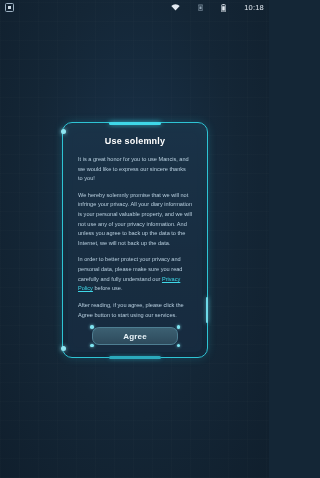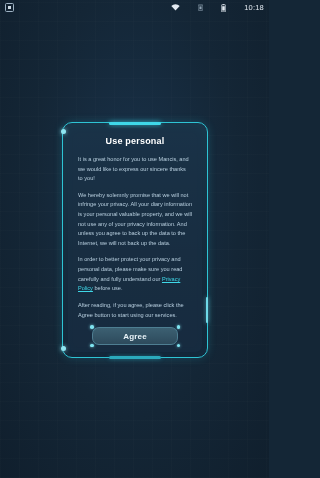--- a/index.html
+++ b/index.html
@@ -123,21 +123,21 @@
   </div>
 
   <div id="dialog">
     <span class="notch-top"></span>
     <span class="notch-bottom"></span>
     <span class="corner-tick ct-tl"></span>
     <span class="corner-tick ct-bl"></span>
     <span class="edge-glow-r"></span>
 
     <div id="dialog-inner">
-      <div class="dlg-title">Use personal</div>
+      <div class="dlg-title">Use solemnly</div>
 
       <p class="dlg-para">It is a great honor for you to use Mancis, and we would like to express our sincere thanks to you!</p>
       <p class="dlg-para">We hereby solemnly promise that we will not infringe your privacy. All your diary information is your personal valuable property, and we will not use any of your privacy information. And unless you agree to back up the data to the Internet, we will not back up the data.</p>
 
       <p class="dlg-para"><span>In order to better protect your privacy and personal data, please make sure you read carefully and fully understand our </span><span class="policy-link">Privacy Policy</span><span> before use.</span></p>
 
       <p class="dlg-para">After reading, if you agree, please click the Agree button to start using our services.</p>
 
       <div class="btn-wrap">
         <div class="agree-btn">Agree</div>

